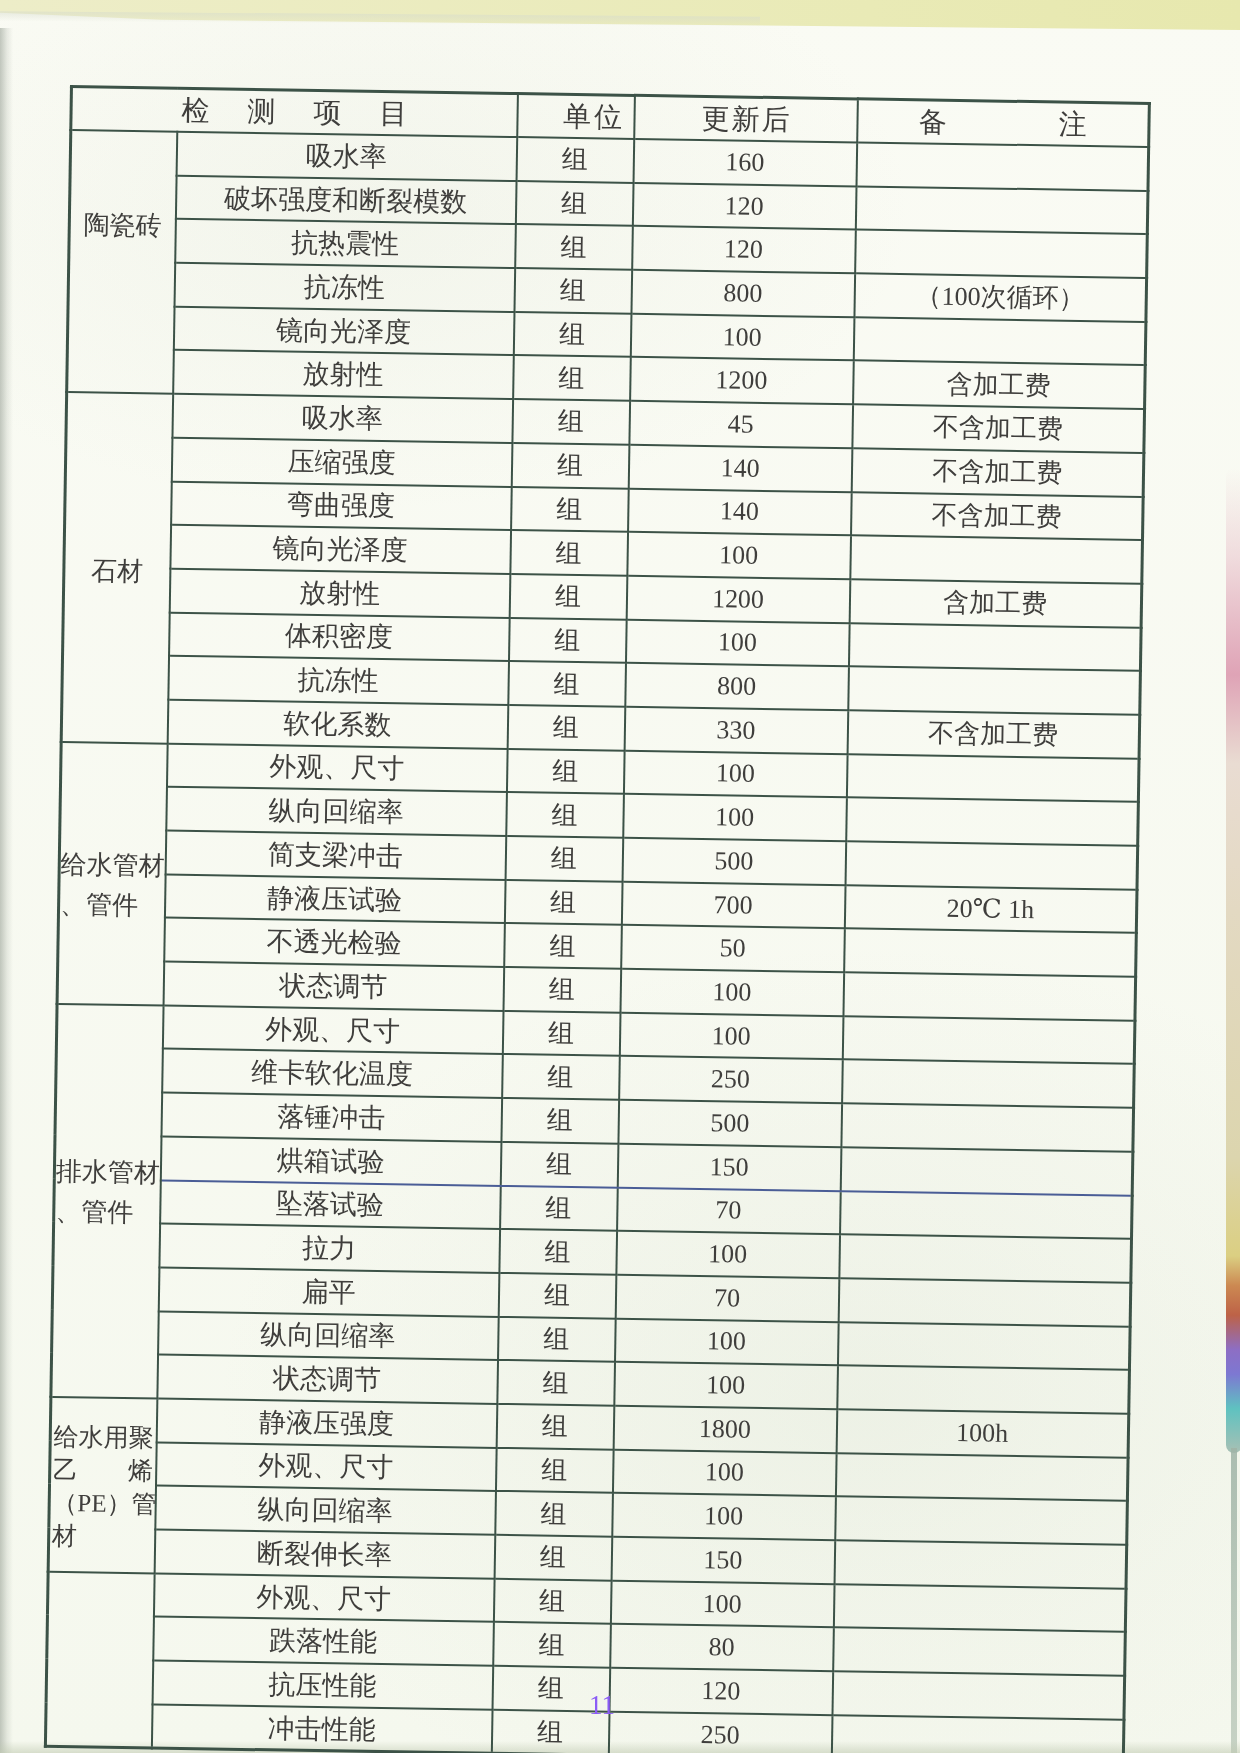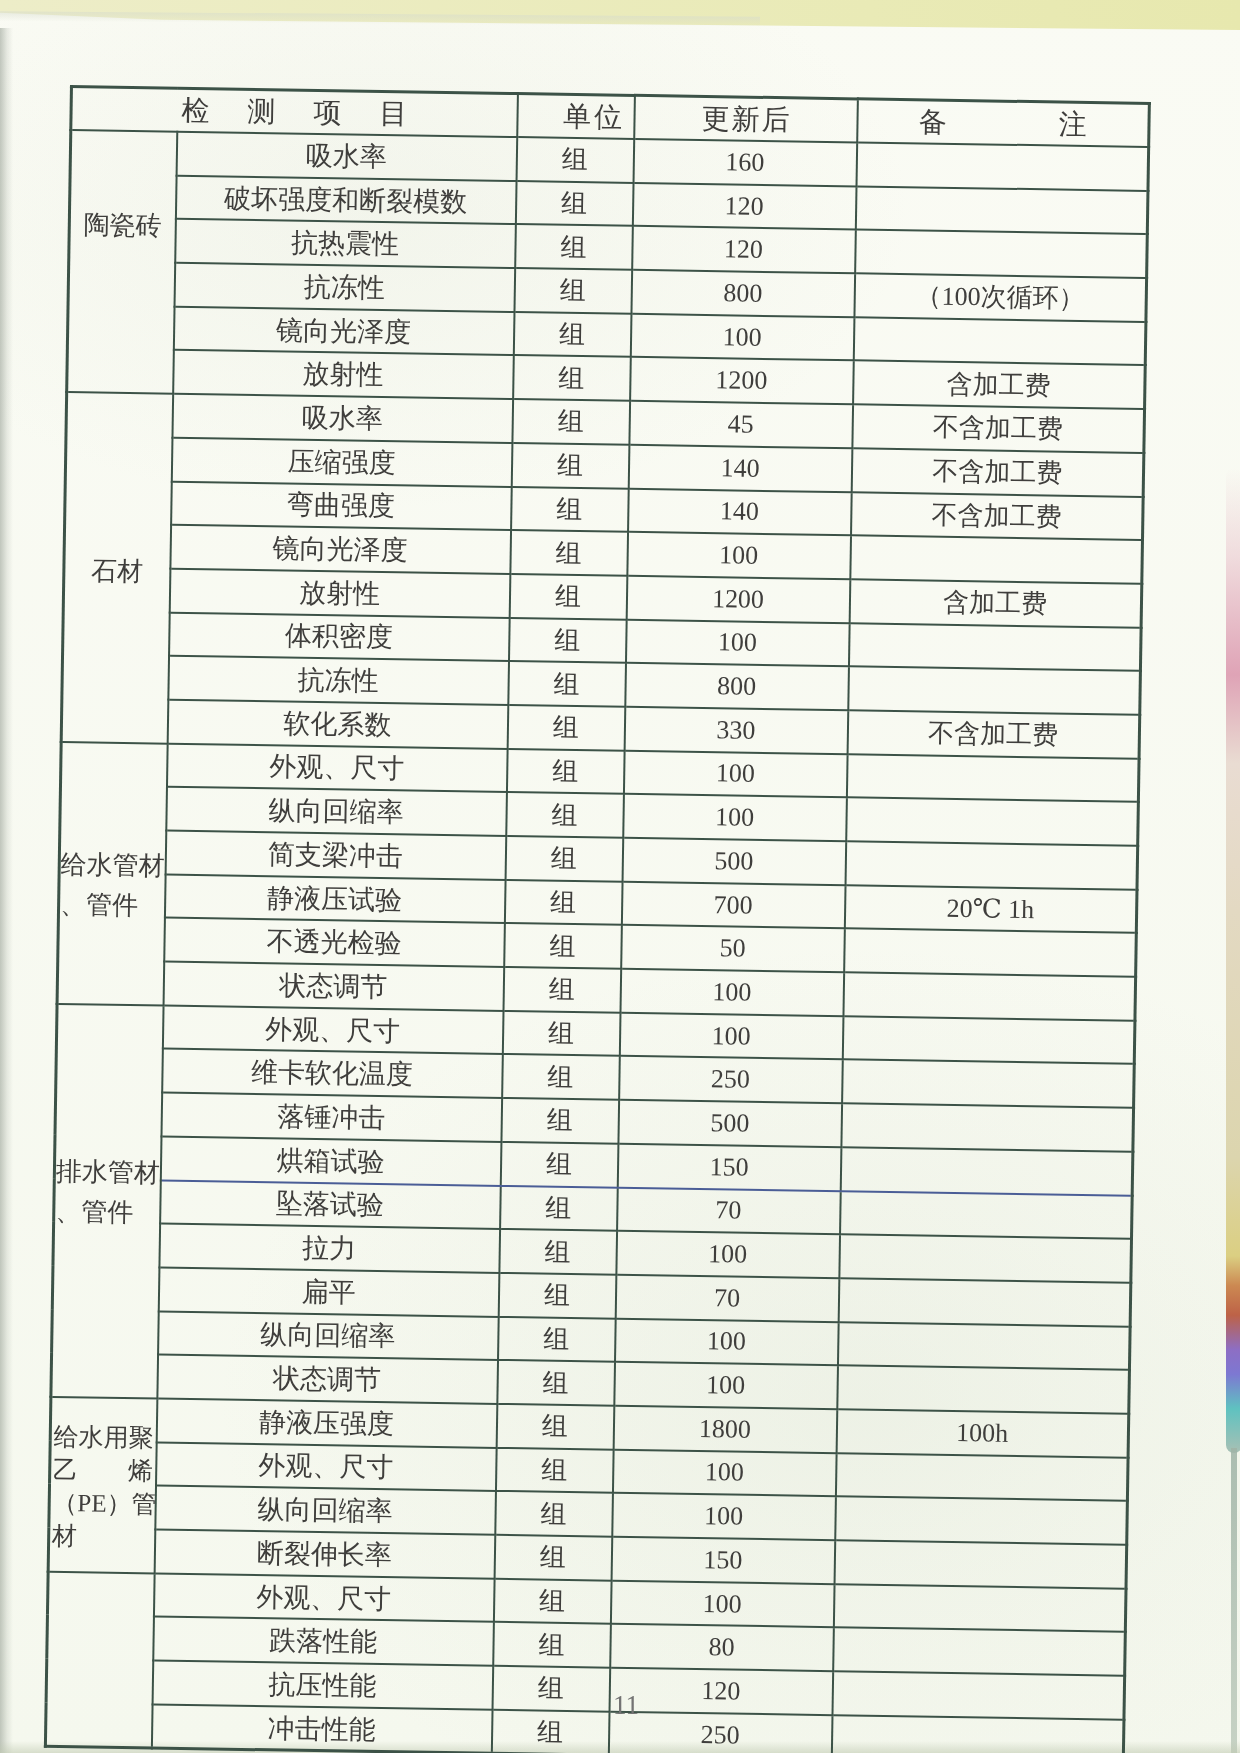--- a/index.html
+++ b/index.html
@@ -82,22 +82,22 @@
   .g0 .glabel{transform:translateY(-36px);}
   .g1 .glabel{transform:translateY(4px);font-family:Liberation Serif, serif;}
   .g2 .glabel{transform:translateY(12px);}
   .g3 .glabel{transform:translateY(-8px);}
   .g4 .glabel{font-size:25px;line-height:33px;transform:translateY(2px);width:100px;}
   
   tbody tr:nth-child(24) td{border-bottom-color:#4a5d96;}
   tbody tr:nth-child(25) td{border-top-color:#4a5d96;}
 
   .page-number{
-    position:absolute;left:588px;top:1690px;width:76px;
-    text-align:center;font-size:27px;color:#737373;
+    position:absolute;left:564px;top:1690px;width:76px;
+    text-align:center;font-size:27px;color:#8b5cf6;
   }
 </style>
 </head>
 <body>
 
 <div class="top-strip"></div>
 <div class="top-shadow"></div>
 <div class="left-edge"></div>
 <div class="rainbow-strip"></div>
 <div class="rainbow-tail"></div>

